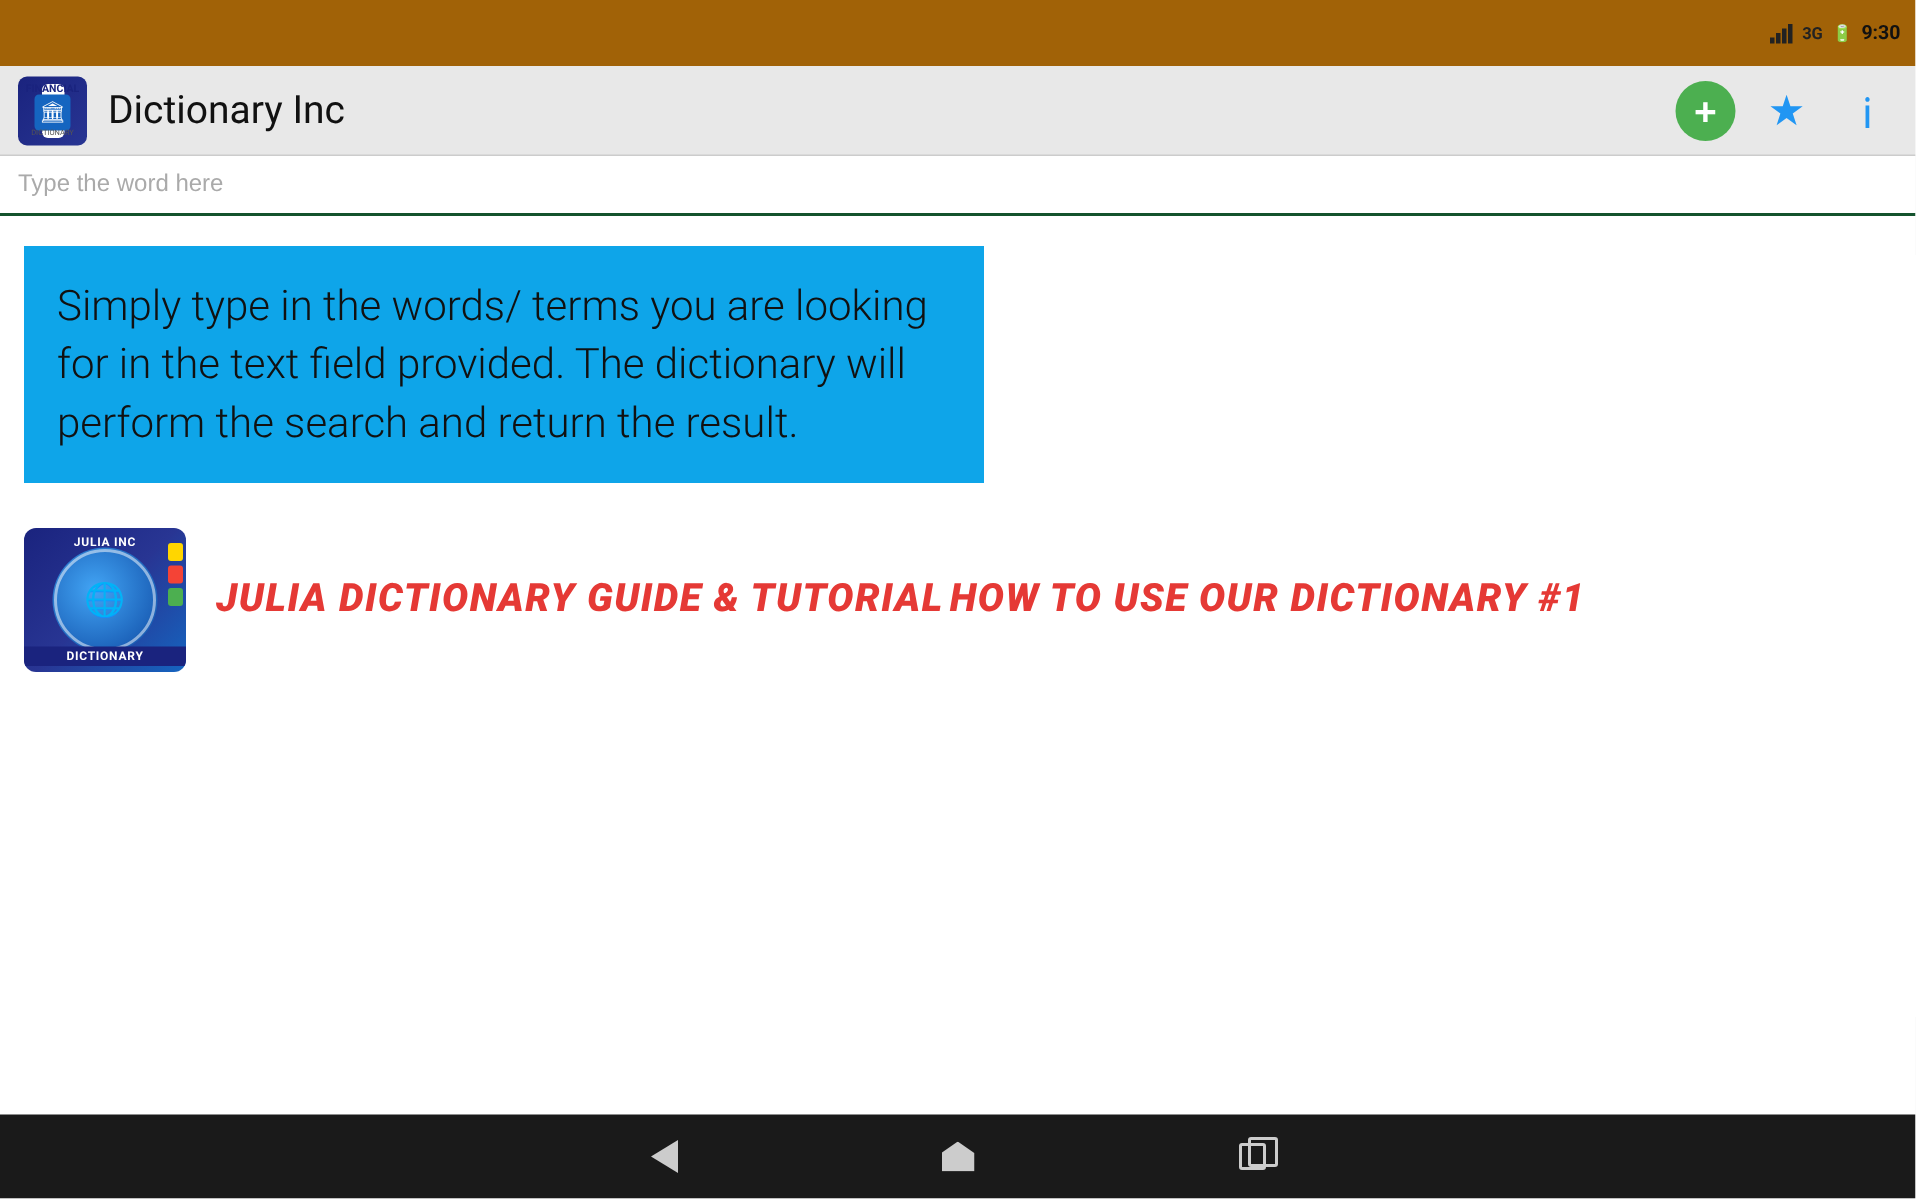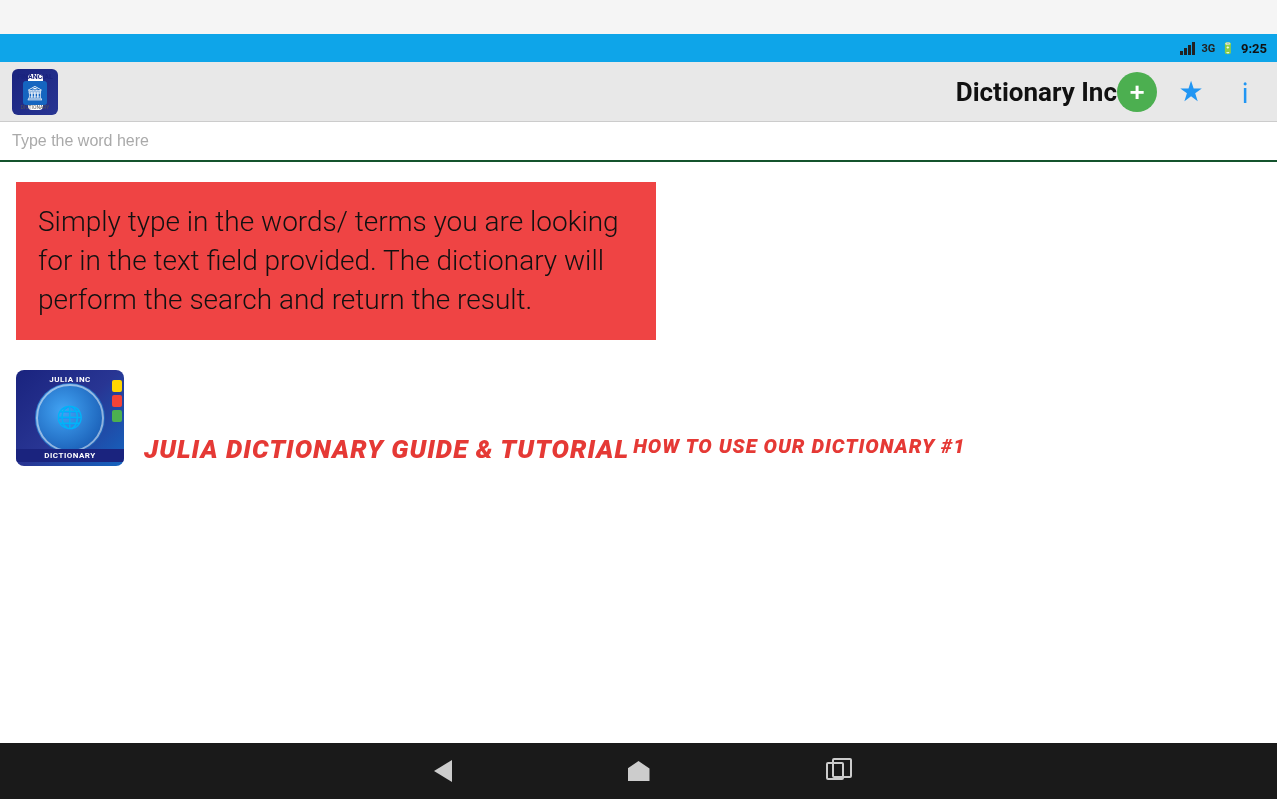--- a/index.html
+++ b/index.html
@@ -9,28 +9,27 @@
       height: 799px;
       font-family: 'Roboto', Arial, sans-serif;
       background: #f5f5f5;
       overflow: hidden;
       position: relative;
     }
 
     
     #status-bar {
       width: 100%;
-      height: 28px;
-      background: #0ea5e9;
+      height: 44px;
+      background: #a16207;
       display: flex;
       align-items: center;
       justify-content: flex-end;
       padding-right: 10px;
       gap: 6px;
-      margin-top: 34px;
     }
 
     .status-signal {
       font-size: 11px;
       color: #222;
       font-weight: bold;
     }
 
     .status-battery {
       font-size: 11px;
@@ -87,23 +86,22 @@
 
     #app-icon .icon-bottom {
       font-size: 5px;
       color: #555;
       line-height: 1;
     }
 
     #app-title {
       font-size: 26px;
       color: #111;
-      font-weight: 700;
+      font-weight: 400;
       flex: 1;
-      text-align: right;
     }
 
     #action-icons {
       display: flex;
       align-items: center;
       gap: 14px;
     }
 
     .action-btn {
       width: 40px;
@@ -171,37 +169,37 @@
     
     #main-content {
       background: #fff;
       width: 100%;
       padding: 20px 16px;
       height: calc(799px - 28px - 60px - 42px - 56px);
     }
 
     
     #info-box {
-      background: #ef4444;
+      background: #0ea5e9;
       padding: 20px 22px;
       width: 640px;
       margin-bottom: 30px;
     }
 
     #info-box-text {
       font-size: 28px;
       color: #111;
       line-height: 1.4;
       font-weight: 300;
     }
 
     
     #tutorial-card {
       display: flex;
-      align-items: flex-end;
+      align-items: center;
       gap: 20px;
       margin-top: 10px;
       cursor: pointer;
     }
 
     #tutorial-thumb {
       width: 108px;
       height: 96px;
       flex-shrink: 0;
       border-radius: 8px;
@@ -283,21 +281,21 @@
       font-size: 26px;
       color: #e53935;
       font-weight: 900;
       font-style: italic;
       letter-spacing: 1px;
       text-transform: uppercase;
       line-height: 1.2;
     }
 
     #tutorial-line2 {
-      font-size: 20px;
+      font-size: 26px;
       color: #e53935;
       font-weight: 900;
       font-style: italic;
       letter-spacing: 1px;
       text-transform: uppercase;
       line-height: 1.2;
     }
 
     
     #nav-bar {
@@ -376,21 +374,21 @@
 
 <div id="status-bar">
   <div class="signal-bars">
     <div class="signal-bar" style="height:4px;"></div>
     <div class="signal-bar" style="height:7px;"></div>
     <div class="signal-bar" style="height:10px;"></div>
     <div class="signal-bar" style="height:13px;"></div>
   </div>
   <span class="status-signal">3G</span>
   <span class="status-battery">🔋</span>
-  <span class="status-time">9:25</span>
+  <span class="status-time">9:30</span>
 </div>
 
 <div id="app-bar">
   <div id="app-icon">
     <div class="icon-inner">
       <span class="icon-top">FINANCIAL</span>
       <div style="width:24px;height:24px;background:#1565c0;border-radius:3px;display:flex;align-items:center;justify-content:center;">
         <span style="font-size:14px;color:#fff;">🏛</span>
       </div>
       <span class="icon-bottom">DICTIONARY</span>

